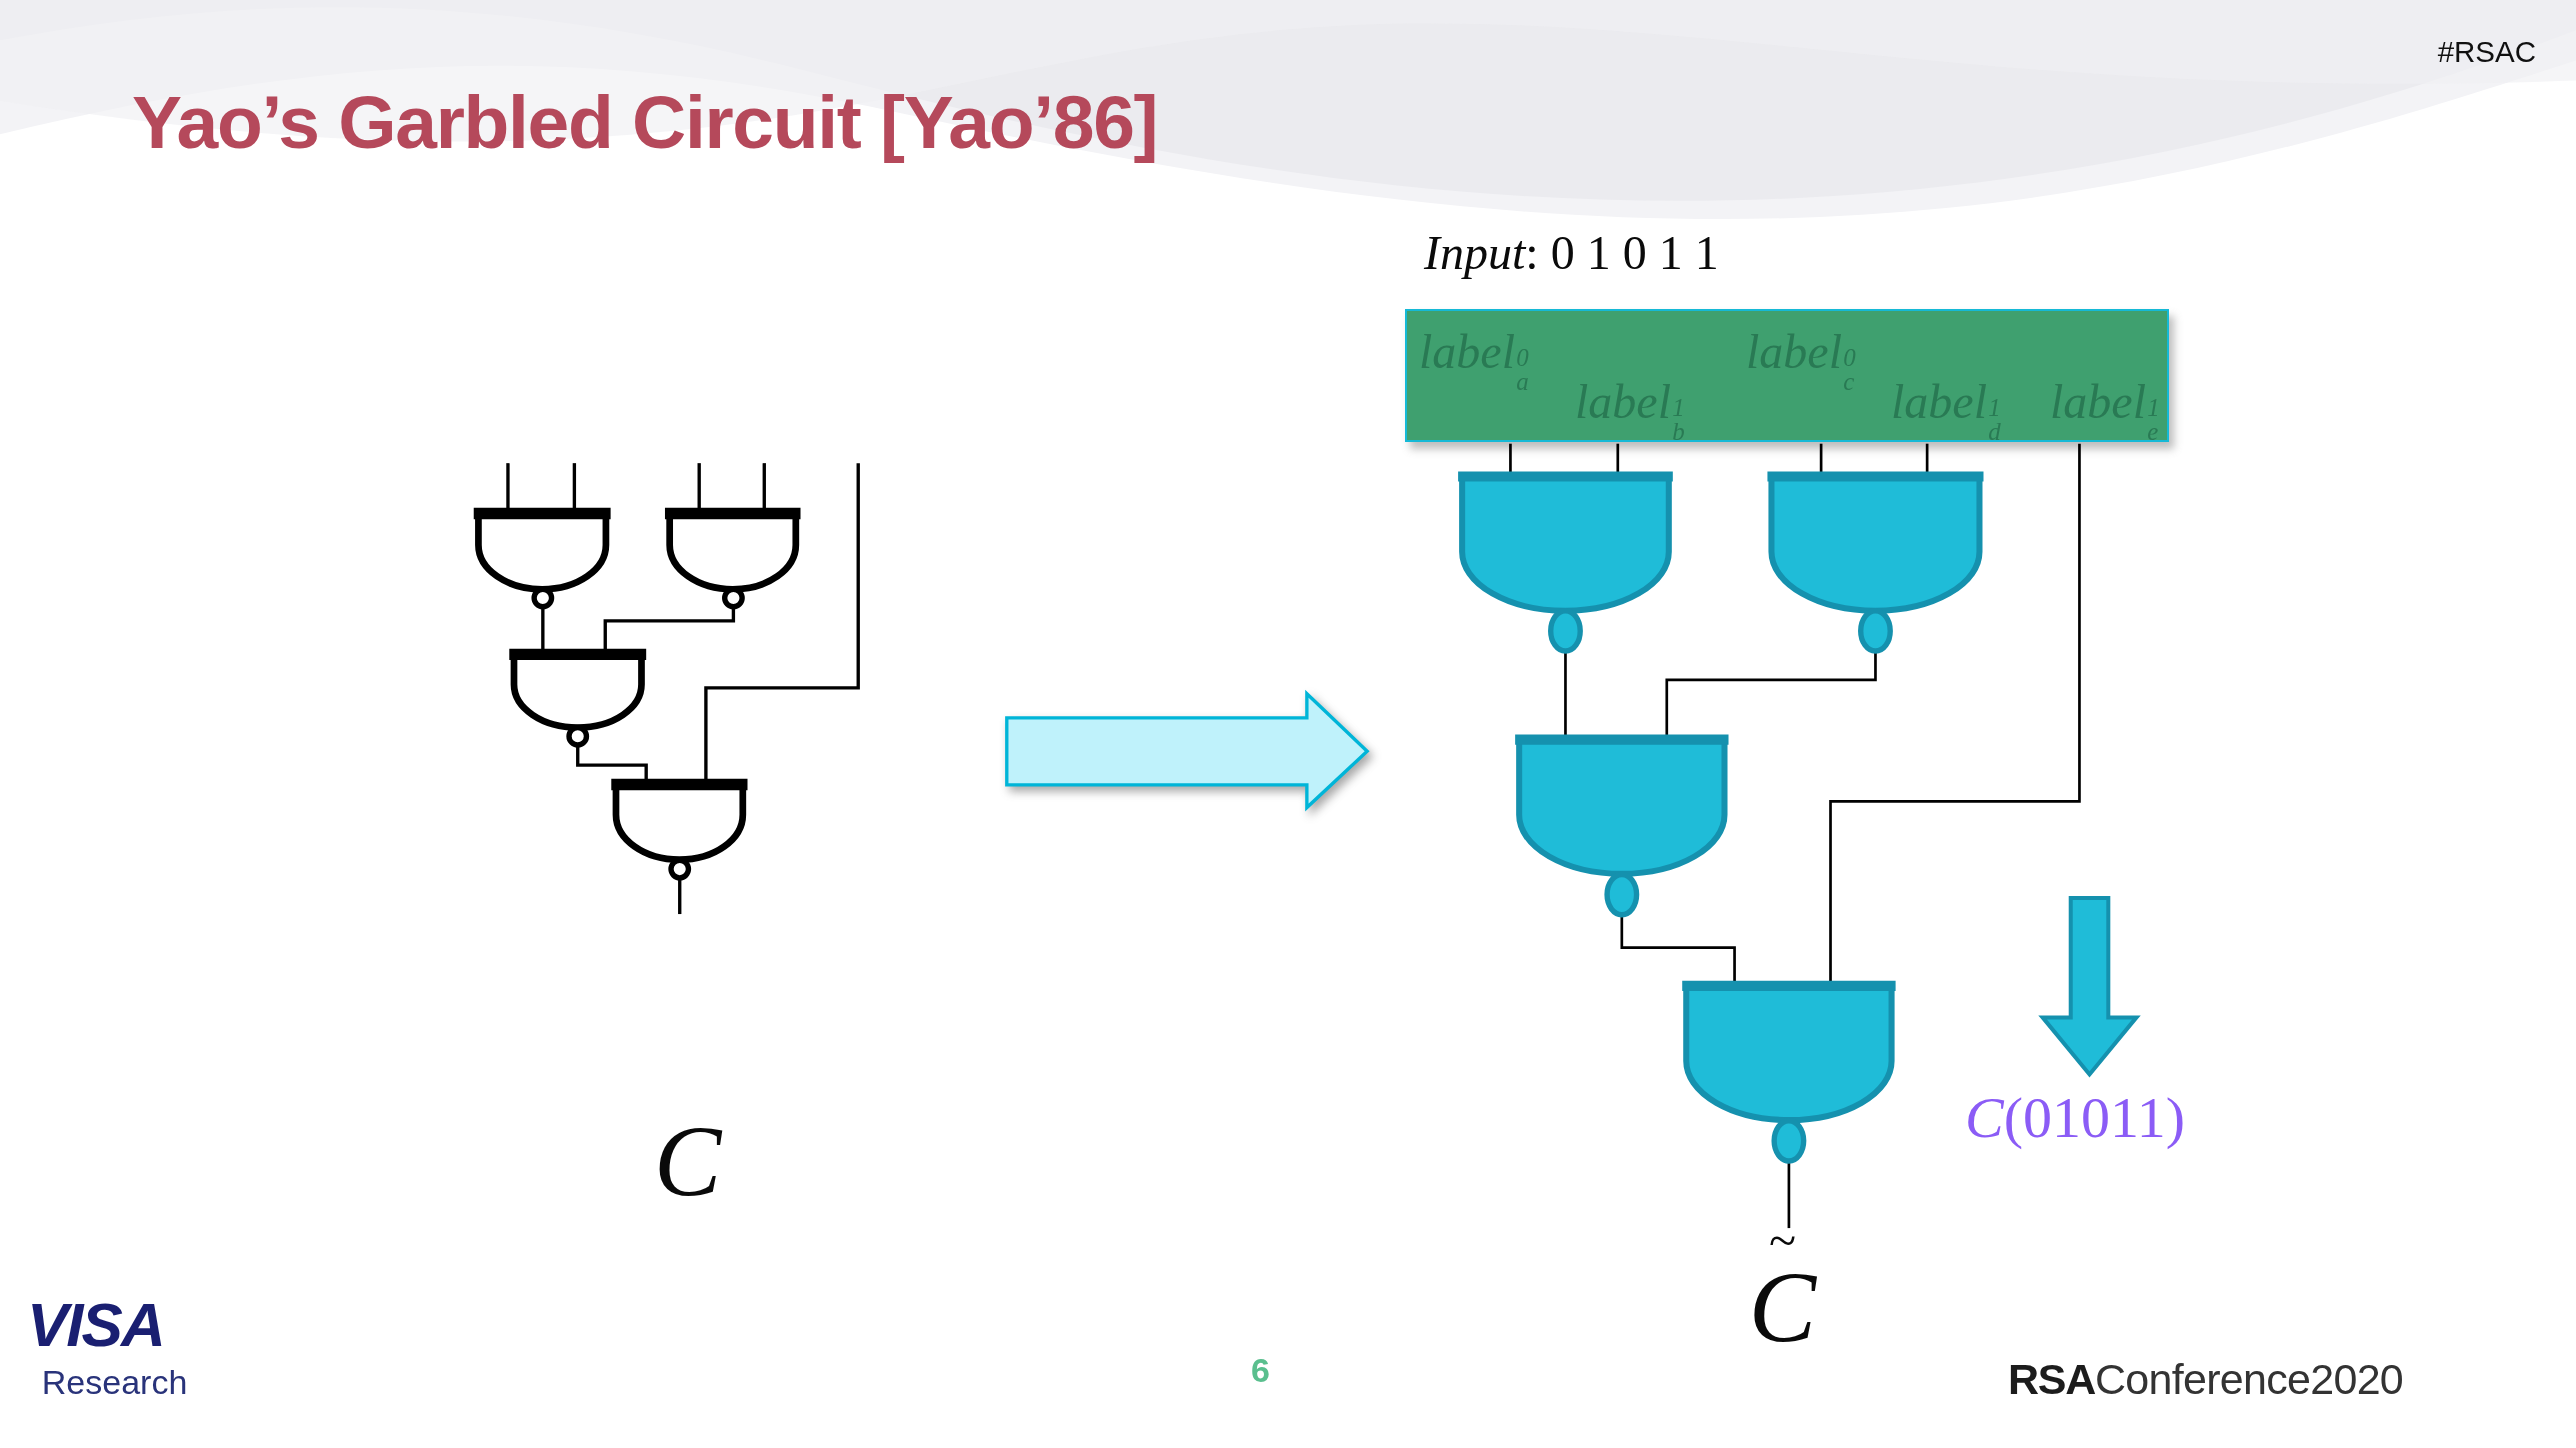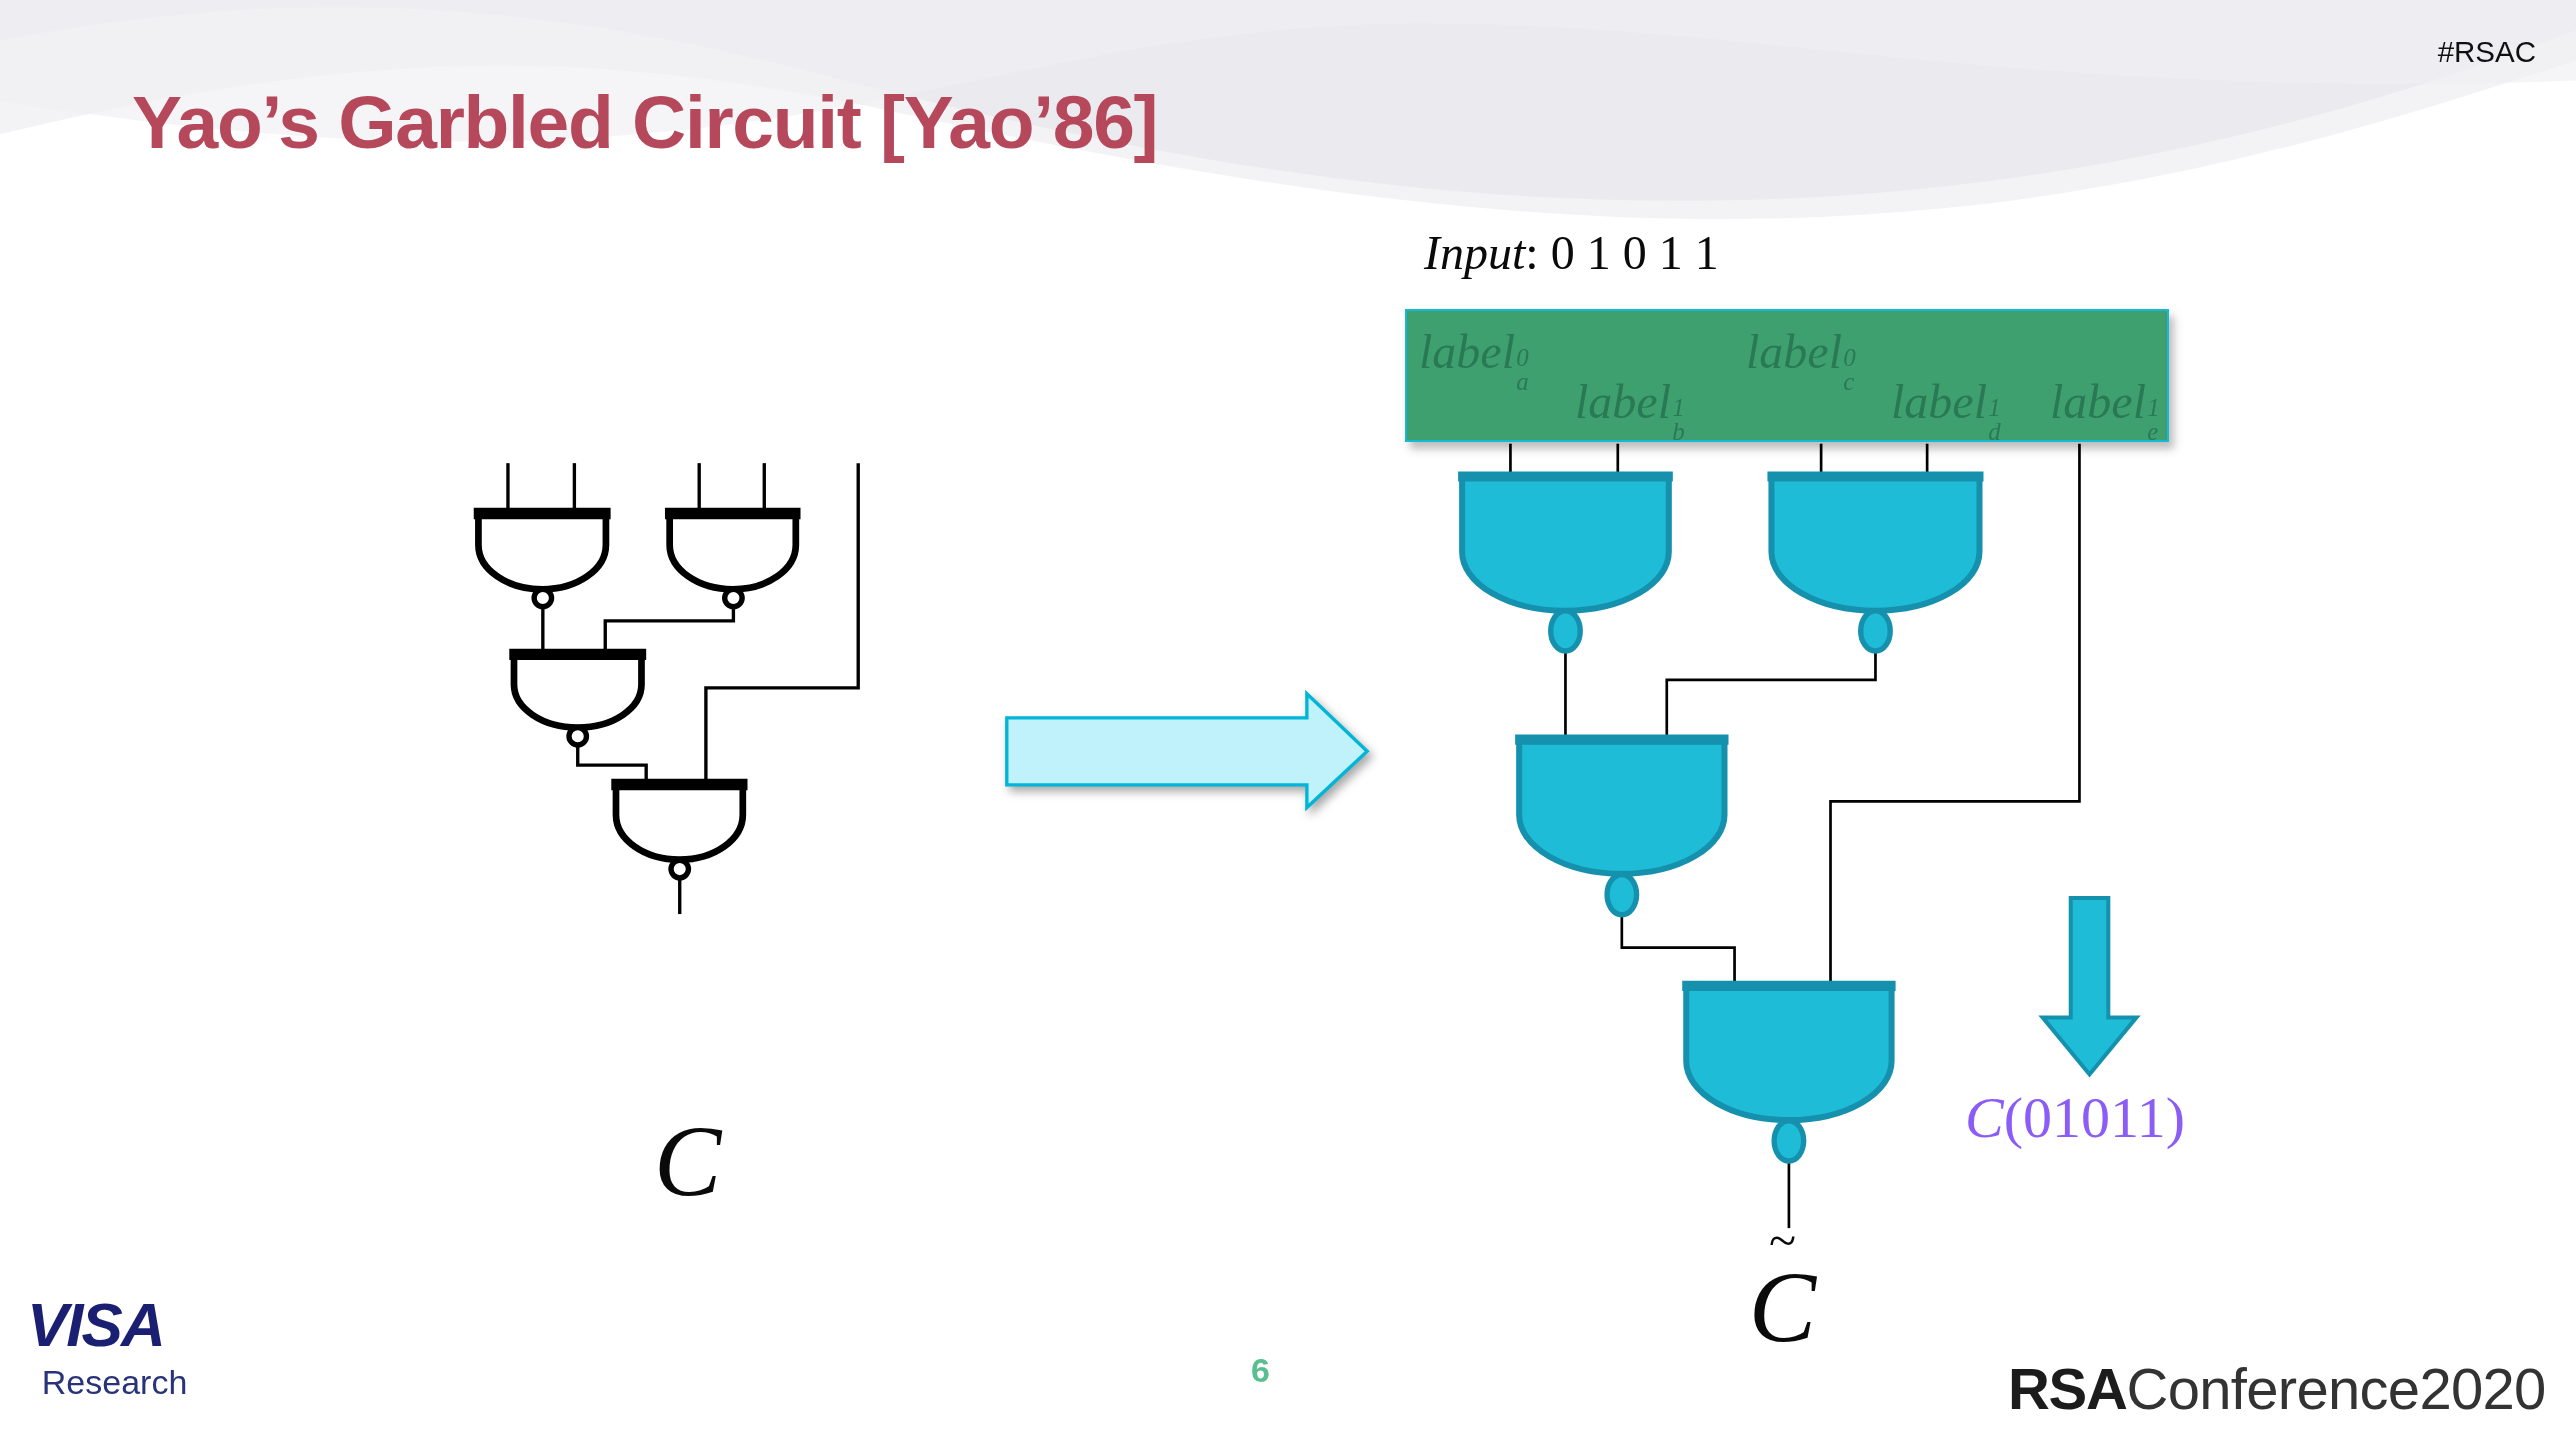--- a/index.html
+++ b/index.html
@@ -53,21 +53,21 @@
     align-items:center;color:#0a0a0a;}
   .ctilde .tilde{font-size:50px;line-height:0.55;font-family:"Liberation Serif",serif;}
   .ctilde .letter{font-size:101px;line-height:1.05;}
   .output-expr{left:1965px;top:1084px;font-size:58px;color:#8b5cf6;white-space:nowrap;}
   
   .visa{left:27px;top:1294px;line-height:1;}
   .visa-word{font-size:62px;font-weight:700;font-style:italic;letter-spacing:-2px;
     color:var(--visa-navy);}
   .visa-sub{font-size:34px;color:#29337a;margin-top:9.4px;margin-left:14.8px;}
   .page-num{left:1251px;top:1351px;font-size:34px;font-weight:700;color:var(--page-green);}
-  .rsa-logo{left:2008px;top:1355px;font-size:58px;color:#222;white-space:nowrap;}
+  .rsa-logo{left:2008px;top:1355px;font-size:43px;color:#222;white-space:nowrap;}
   .rsa-bold{font-weight:800;letter-spacing:-1.3px;color:#1c1c1c;}
   .rsa-rest{font-weight:400;letter-spacing:-0.7px;color:#333;}
 </style>
 </head>
 <body>
 
 <div class="stage">
 
   <svg class="abs wave-svg" viewBox="0 0 3839 420" aria-hidden="true">
     <path d="M0,200 C500,80 850,60 1350,170 C1900,290 2400,360 2900,310 C3300,270 3620,160 3839,90 L3839,0 L0,0 Z" fill="#f3f3f6"></path>

